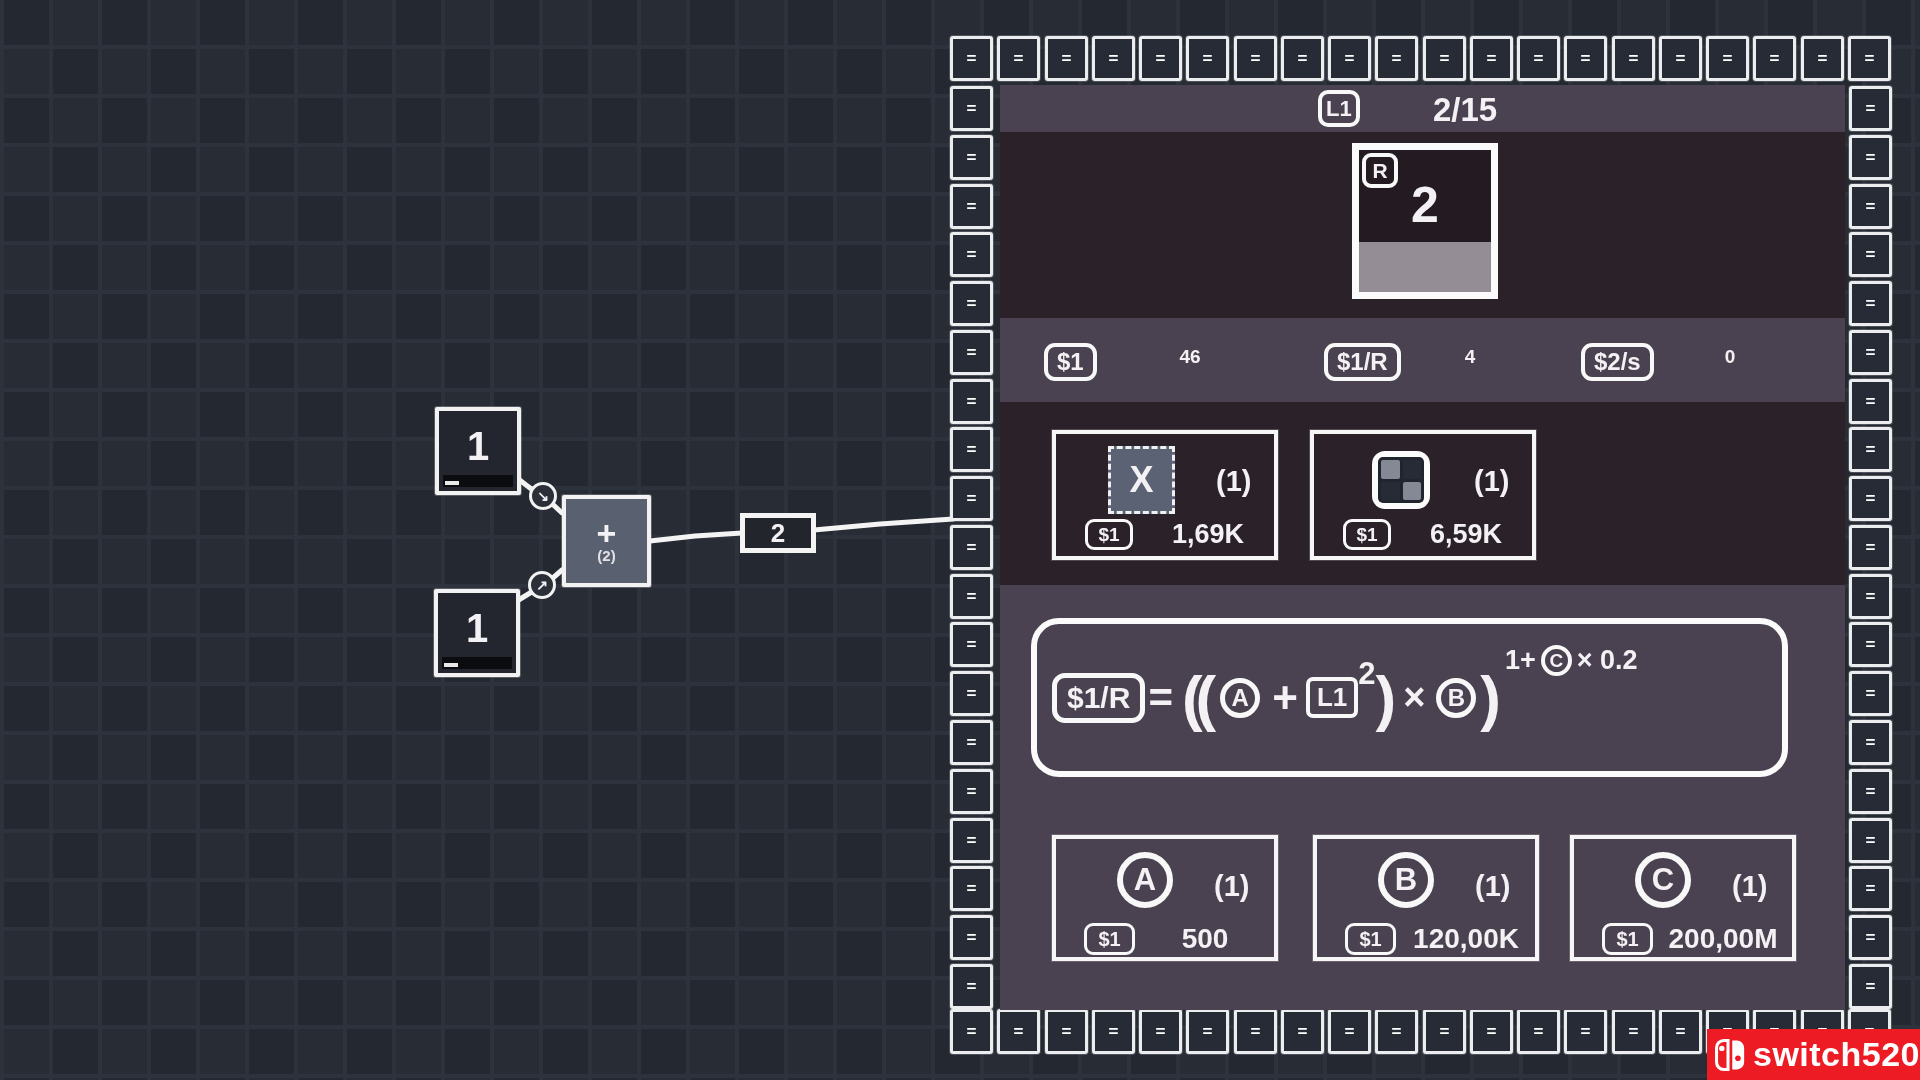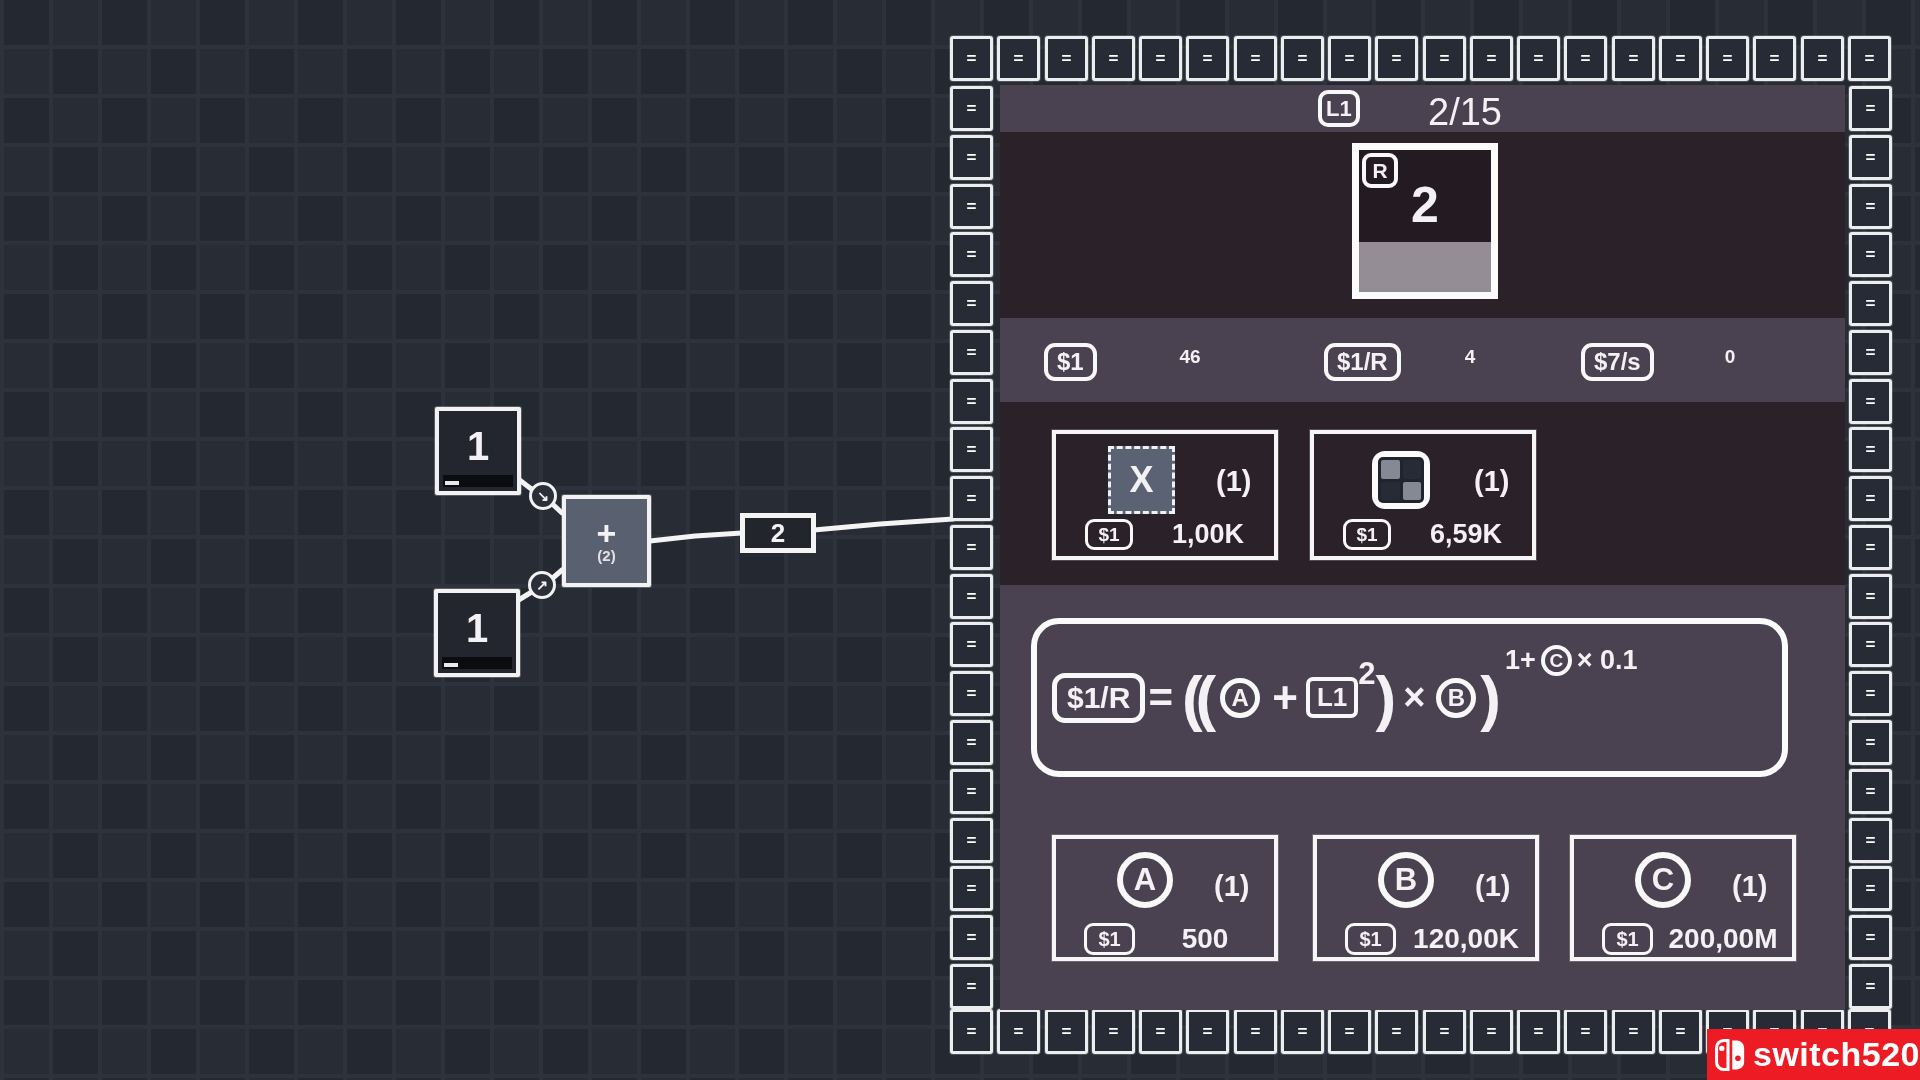--- a/index.html
+++ b/index.html
@@ -67,21 +67,21 @@
   .light-bar { position:absolute; left:0; width:845px; background:#4a4250; }
 
   
   #hdr { top:0; height:47px; }
   .lvl-badge {
     position:absolute; left:318px; top:5px; min-width:40px; height:37px;
     border:4px solid #f8f8f8; border-radius:10px; padding:0 4px;
     display:flex; align-items:center; justify-content:center;
     font-size:22px; font-weight:bold; background:#4a4250;
   }
-  #hdr .progress { position:absolute; left:415px; top:6px; width:100px; text-align:center; font-size:38px; font-weight:normal; }
+  #hdr .progress { position:absolute; left:415px; top:6px; width:100px; text-align:center; font-size:33px; font-weight:bold; }
 
   
   #reactor {
     position:absolute; left:352px; top:58px; width:146px; height:156px;
     border:7px solid #fbfbfb; background:#241b22;
   }
   #reactor .corner-badge {
     position:absolute; left:3px; top:3px; width:36px; height:35px;
     border:4px solid #f8f8f8; border-radius:9px; background:#241b22;
     display:flex; align-items:center; justify-content:center;
@@ -317,34 +317,34 @@
   <div class="light-bar" id="currency">
     <div class="cur-badge" style="left:44px;">
         <span>$1</span>
       </div>
     <div class="cur-val" style="left:148px;">46</div>
     <div class="cur-badge" style="left:324px;">
         <span>$1/R</span>
       </div>
     <div class="cur-val" style="left:428px;">4</div>
     <div class="cur-badge" style="left:581px;">
-        <span>$7/s</span>
+        <span>$2/s</span>
       </div>
     <div class="cur-val" style="left:688px;">0</div>
   </div>
 
   <div class="card u-card" style="left:52px;">
     <div class="x-icon">
       <span>X</span>
     </div>
     <div class="count" style="left:160px; top:31px;">(1)</div>
     <div class="cost-badge" style="left:29px; top:85px; width:48px; height:31px; font-size:19px;">
       <span>$1</span>
     </div>
-    <div class="cost-val" style="left:92px; top:85px; width:120px; font-size:27px;">1,00K</div>
+    <div class="cost-val" style="left:92px; top:85px; width:120px; font-size:27px;">1,69K</div>
   </div>
 
   <div class="card u-card" style="left:310px;">
     <div class="grid-icon">
       <div class="inner">
         <div class="cell lt"></div>
         <div class="cell dk"></div>
         <div class="cell dk"></div>
         <div class="cell lt"></div>
       </div>
@@ -366,21 +366,21 @@
       <span class="f-plus">+</span>
       <span class="f-lvl">L1</span>
       <span class="f-lvl-exp">2</span>
       <span class="f-paren" style="letter-spacing:0; padding-right:0;">)</span>
       <span class="f-times">×</span>
       <span class="circle-letter">B</span>
       <span class="f-paren" style="letter-spacing:0; padding-right:0;">)</span>
       <span class="f-expo">
         <span class="t">1+</span>
         <span class="circle-letter">C</span>
-        <span class="t">× 0.1</span>
+        <span class="t">× 0.2</span>
       </span>
     </div>
 
     <div class="card v-card" style="left:52px;">
       <div class="v-circle">
           <span>A</span>
         </div>
       <div class="count" style="left:158px; top:31px;">(1)</div>
       <div class="cost-badge" style="left:28px; top:84px; width:51px; height:32px; font-size:20px;">
           <span>$1</span>

